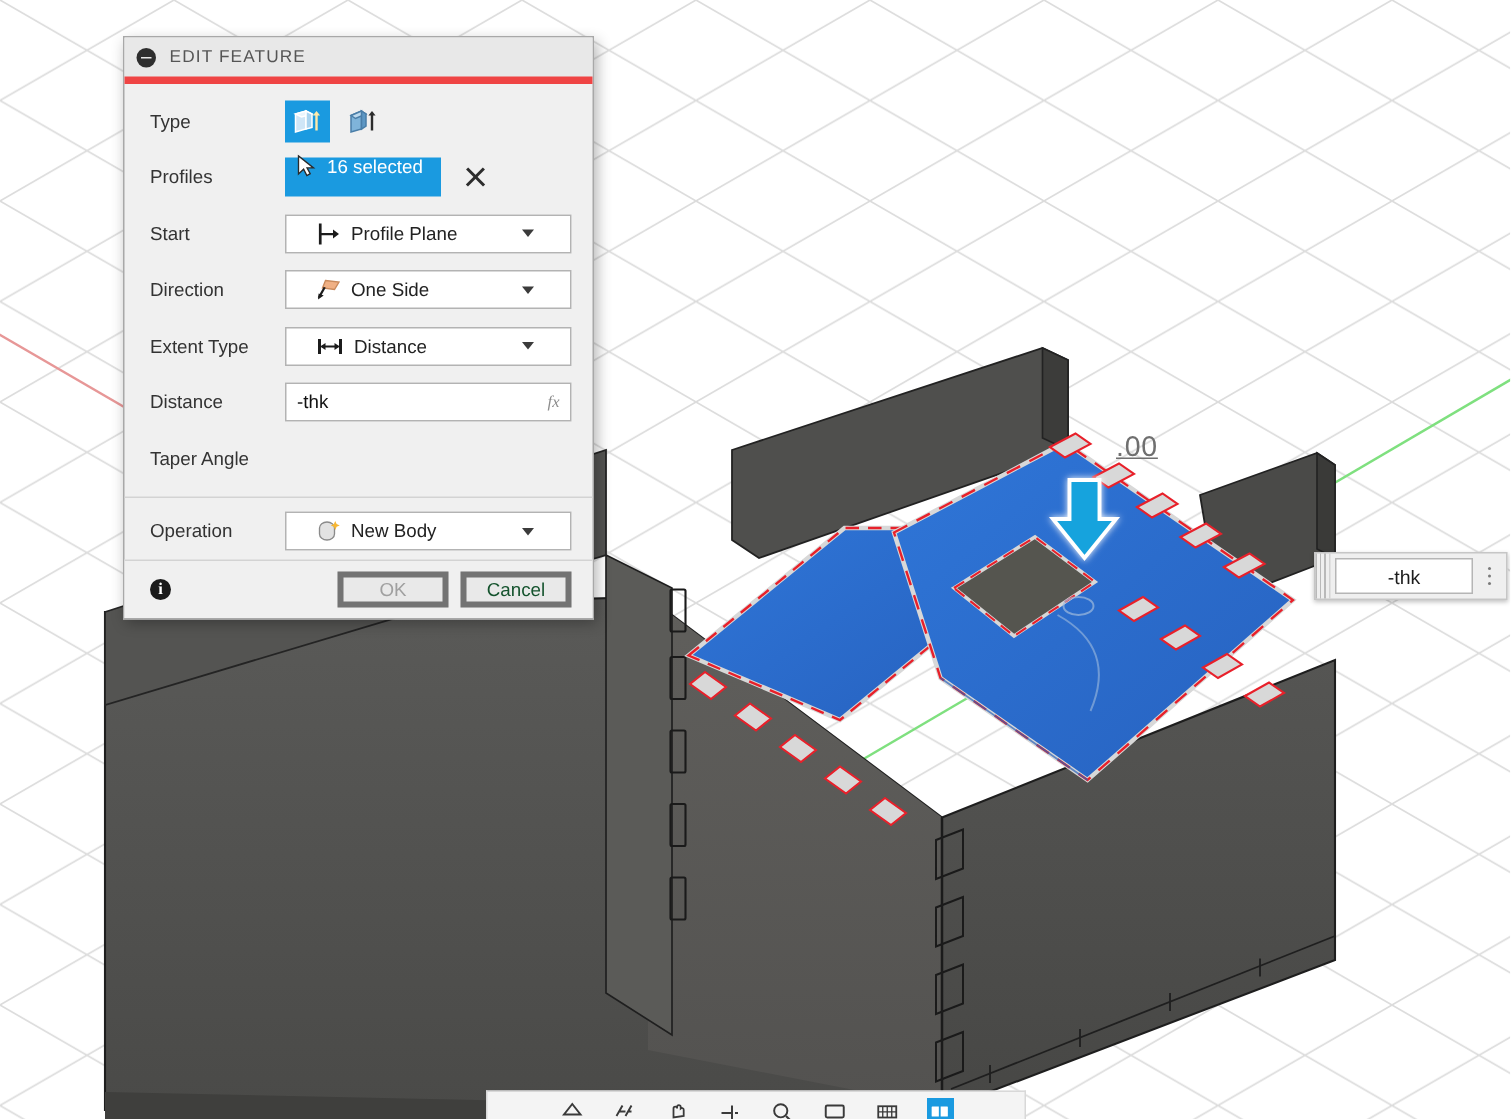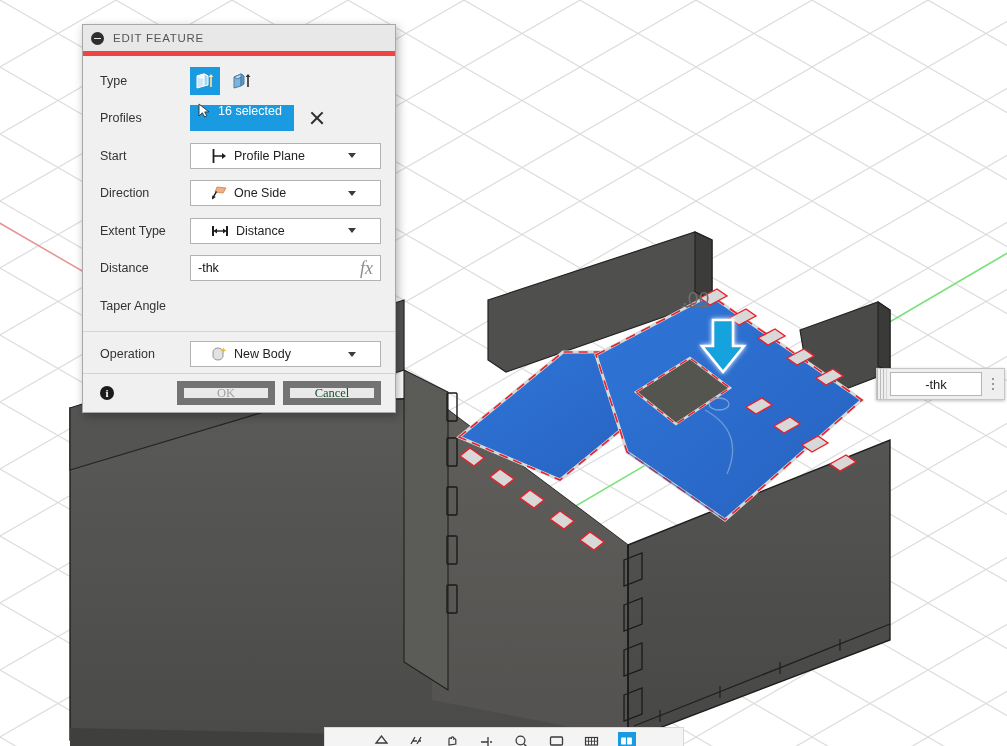--- a/index.html
+++ b/index.html
@@ -178,21 +178,21 @@
     border: 1px solid #b3b3b3;
     display: flex;
     align-items: center;
     padding: 0 7px;
     box-sizing: border-box;
   }
   .txt-ctl .val { font-size: 12.5px; color: #111111; flex: 1; }
   .txt-ctl .fx {
     font-family: "Liberation Serif", serif;
     font-style: italic;
-    font-size: 18px;
+    font-size: 11px;
     color: #8d8d8d;
   }
 
   
   .sel-chip {
     background: #1a9ae0;
     height: 26px;
     min-width: 104px;
     display: flex;
     align-items: center;
@@ -230,28 +230,27 @@
   .info-icon {
     width: 14px; height: 14px; border-radius: 50%;
     background: #1b1b1b; color: #ffffff;
     font-family: "Liberation Serif", serif;
     font-weight: bold; font-size: 11px;
     display: flex; align-items: center; justify-content: center;
     flex: none;
   }
   .footer .spacer { flex: 1; }
   .btn {
-    width: 98px; height: 24px;
-    border: 7px solid #737373;
+    width: 74px; height: 24px;
+    border: 4px solid #737373;
     background: #e9e9e9;
     font-size: 12.5px;
     display: flex; align-items: center; justify-content: center;
     box-sizing: border-box;
     margin-left: 8px;
-    font-family: Liberation Serif, serif;
   }
   .btn.ok      { color: #a0a0a0; }
   .btn.cancel  { color: #14532d; }
 
   
   #bottom-bar {
     position: absolute;
     left: 324px;
     bottom: 0;
     width: 360px;
@@ -409,21 +408,21 @@
         <path d="M530,490 l14,10 l-10,8 l-14,-10 z"></path>
         <path d="M560,511 l14,10 l-10,8 l-14,-10 z"></path>
         <path d="M590,532 l14,10 l-10,8 l-14,-10 z"></path>
       </g>
 
       <g filter="url(#arrowGlow)">
         <path d="M713,320 h20 v26 h11 l-21,26 l-21,-26 h11 z" fill="#19a3dd" stroke="#ffffff" stroke-width="2.6"></path>
       </g>
     </svg>
 
-    <div class="canvas-dim" style="left:682px; top:288px;text-decoration:underline;">.00</div>
+    <div class="canvas-dim" style="left:744px; top:288px;text-decoration:underline;">.00</div>
   </div>
 
   <div id="float-input">
     <div class="grip"></div>
     <div class="fi-box">-thk</div>
     <div class="fi-menu">
       <i></i>
         <i></i>
         <i></i>
     </div>

